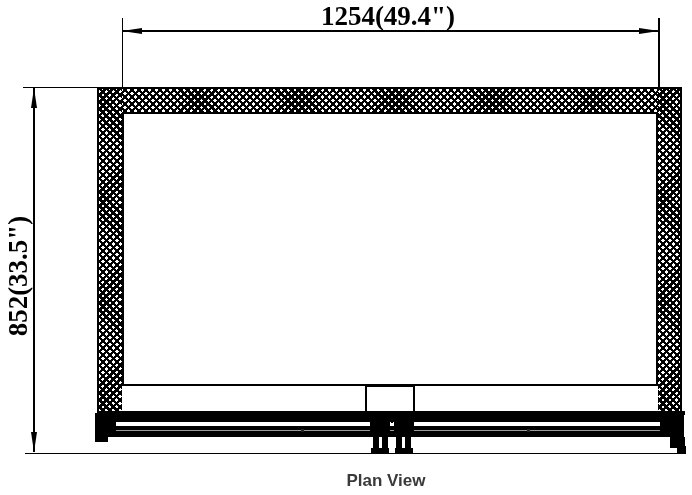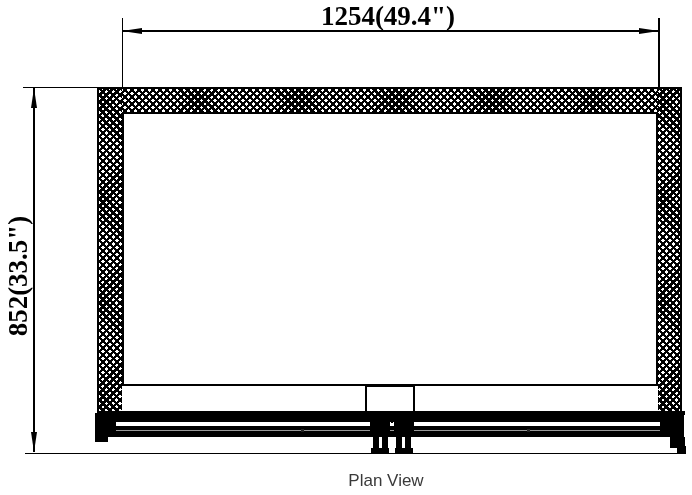--- a/index.html
+++ b/index.html
@@ -38,21 +38,21 @@
     position:absolute;
     font-weight:bold;
     font-size:27px;
     color:#000;
     white-space:nowrap;
     letter-spacing:0px;
   }
   .caption{
     position:absolute;
     font-family:"Liberation Sans","DejaVu Sans",sans-serif;
-    font-weight:400;
+    font-weight:700;
     font-size:17px;
     color:#3a3a3a;
     white-space:nowrap;
   }
   .tri-down{
     position:absolute;width:0;height:0;
     border-left:4px solid transparent;
     border-right:4px solid transparent;
     border-top:6px solid #000;
   }

